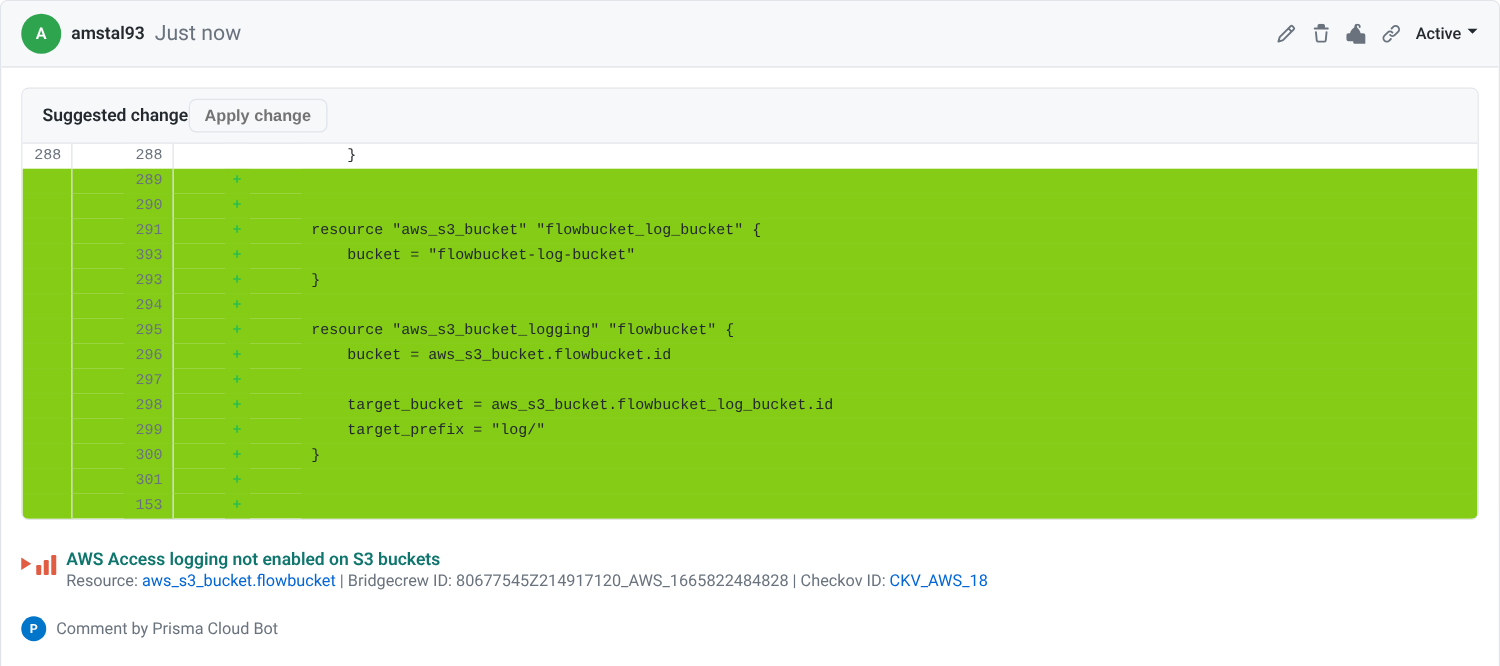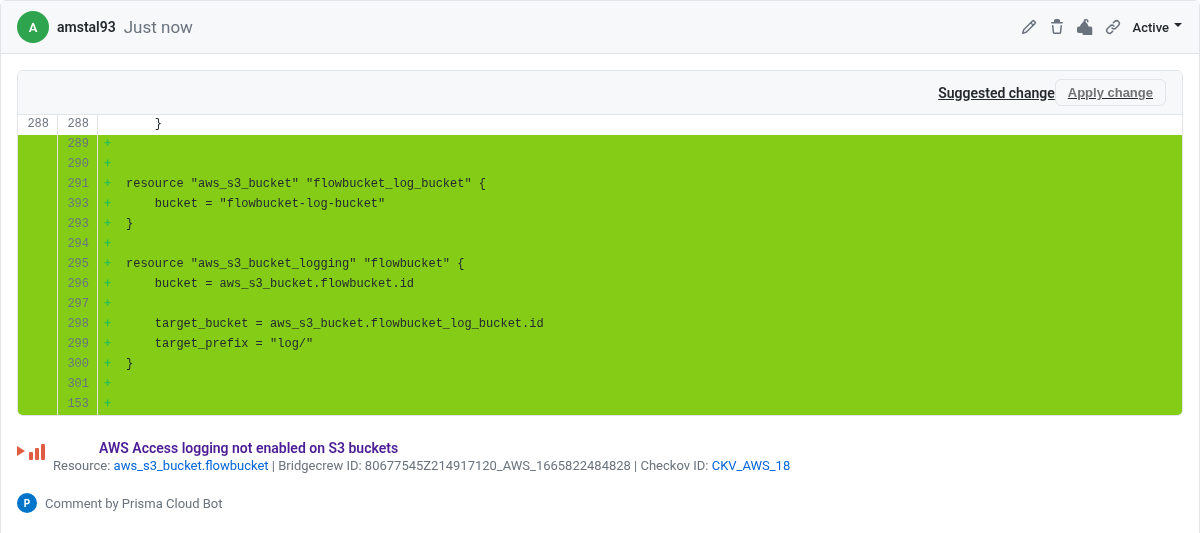--- a/index.html
+++ b/index.html
@@ -75,25 +75,24 @@
     }
     .suggested-change-box {
       border: 1px solid #e1e4e8;
       border-radius: 6px;
       overflow: hidden;
       margin-bottom: 16px;
     }
     .suggested-change-header {
       display: flex;
       align-items: center;
-      justify-content: flex-end;
+      justify-content: flex-start;
       padding: 8px 16px;
       background: #f6f8fa;
       border-bottom: 1px solid #e1e4e8;
-      text-decoration: underline;
     }
     .suggested-change-title {
       font-weight: 600;
       font-size: 14px;
     }
     .apply-change-btn {
       background: #f6f8fa;
       border: 1px solid #e1e4e8;
       border-radius: 6px;
       padding: 5px 12px;
@@ -104,20 +103,21 @@
     }
     .code-diff {
       font-family: 'SFMono-Regular', Consolas, 'Liberation Mono', Menlo, monospace;
       font-size: 12px;
       overflow-x: auto;
     }
     .diff-row {
       display: flex;
       align-items: stretch;
       min-height: 20px;
+      gap: 41px;
     }
     .diff-row.added {
       background: #84cc16;
     }
     .diff-row.unchanged {
       background: #fff;
     }
     .line-num {
       color: #6a737d;
       padding: 2px 8px;
@@ -158,22 +158,21 @@
       width: 4px;
       background: #e05d44;
       border-radius: 1px;
     }
     .finding-details {
       flex: 1;
     }
     .finding-title {
       font-weight: 600;
       font-size: 14px;
-      color: #4c1d95;
-      margin-left: 46px;
+      color: #0f766e;
     }
     .finding-meta {
       color: #6a737d;
       font-size: 13px;
       margin-top: 2px;
     }
     .link {
       color: #0366d6;
       text-decoration: none;
     }

